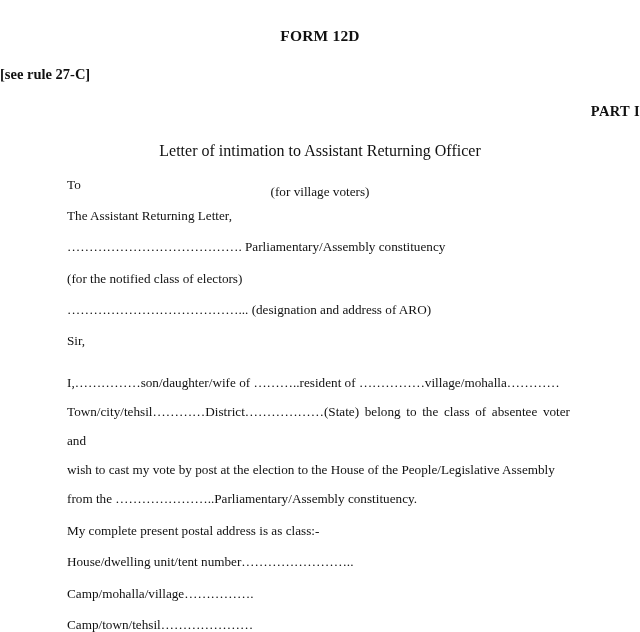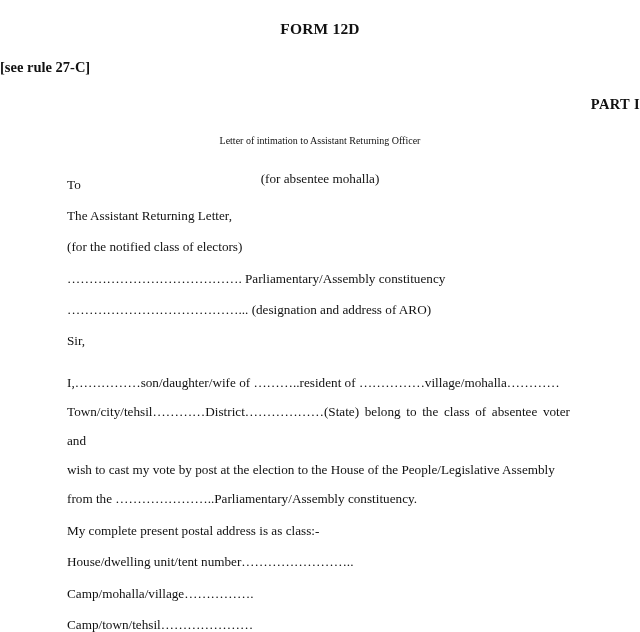--- a/index.html
+++ b/index.html
@@ -16,21 +16,21 @@
     -webkit-font-smoothing: antialiased;
   }
   .page {
     position: relative;
     width: 640px;
     height: 632px;
     background: #ffffff;
     box-sizing: border-box;
   }
   .headings {
-    padding-top: 21px;
+    padding-top: 28px;
     font-family: Liberation Serif, serif;
   }
   .h-title {
     text-align: center;
     font-weight: bold;
     font-size: 15.5px;
     letter-spacing: 0.2px;
     line-height: 1;
     margin: 0 0 23px 0;
   }
@@ -44,21 +44,21 @@
   .h-part {
     text-align: right;
     font-weight: bold;
     font-size: 14.5px;
     letter-spacing: 0.4px;
     line-height: 1;
     margin: 0 0 24px 0;
   }
   .h-sub {
     text-align: center;
-    font-size: 10px;
+    font-size: 16px;
     line-height: 1;
     margin: 0 0 26px 0;
   }
   .h-sub2 {
     text-align: center;
     font-size: 13.2px;
     line-height: 1;
     margin: 0 0 0 0;
   }
   .body-block {
@@ -97,32 +97,32 @@
 </head>
 <body>
 
 <div class="page">
 
   <div class="headings">
     <div class="h-title">FORM 12D</div>
     <div class="h-rule">[see rule 27-C]</div>
     <div class="h-part">PART I</div>
     <div class="h-sub">Letter of intimation to Assistant Returning Officer</div>
-    <div class="h-sub2">(for absentee mohalla)</div>
+    <div class="h-sub2">(for village voters)</div>
   </div>
 
   <div class="body-block">
 
     <div class="line">To</div>
 
     <div class="line">The Assistant Returning Letter,</div>
 
+    <div class="line">…………………………………. Parliamentary/Assembly constituency</div>
+
     <div class="line">(for the notified class of electors)</div>
-
-    <div class="line">…………………………………. Parliamentary/Assembly constituency</div>
 
     <div class="line">…………………………………... (designation and address of ARO)</div>
 
     <div class="line">Sir,</div>
 
     <div class="spacer-sm"></div>
 
     <p class="para">I,……………son/daughter/wife of ………..resident of ……………village/mohalla…………</p>
     <p class="para">Town/city/tehsil…………District………………(State) belong to the class of absentee voter and</p>
     <p class="para">wish to cast my vote by post at the election to the House of the People/Legislative Assembly</p>

